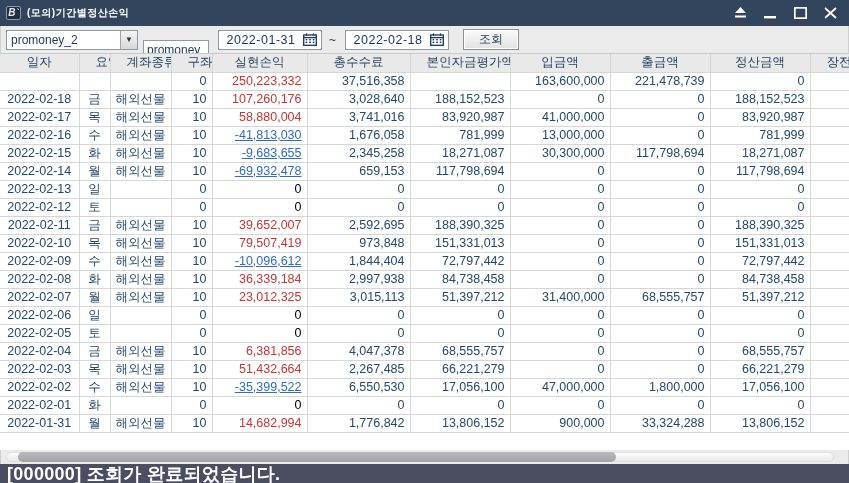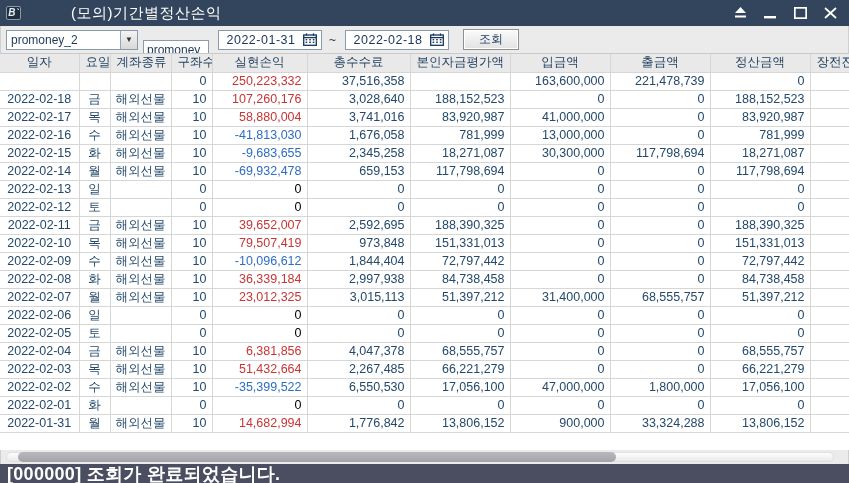--- a/index.html
+++ b/index.html
@@ -27,21 +27,21 @@
     width:15px; height:14px;
     background:#1f2e40;
     border:1px solid #8d98a5;
     border-radius:2px;
     color:#e8edf2;
     font-size:10px; font-weight:bold; font-style:italic;
     display:flex; align-items:center; justify-content:center;
     margin-right:6px;
     line-height:1;
   }
-  .titlebar .title { font-weight:normal; font-size:15px; letter-spacing:0.5px;margin-left:44px; }
+  .titlebar .title { font-weight:bold; font-size:10px; letter-spacing:0.5px; }
   .titlebar .spacer { flex:1; }
   .win-btn {
     width:22px; height:18px;
     display:flex; align-items:center; justify-content:center;
     margin-left:8px; cursor:pointer;
   }
   .win-btn svg { display:block; }
   
   .toolbar {
     height:27px; flex:0 0 27px;
@@ -120,27 +120,27 @@
     padding:0 5px;
     white-space:nowrap; overflow:hidden;
     font-size:12.5px;
     color:#24496b;
   }
   th {
     background:#e9e9e9;
     font-weight:normal;
     text-align:center;
     color:#1d3c5c;
-    padding:0 6px;
+    padding:0 16px;
   }
   td.c0, td.c1, td.c2 { text-align:center; }
   td.c3, td.c4, td.c5, td.c6, td.c7, td.c8, td.c9 { text-align:right; }
   td.c10 { text-align:left; }
   td.pos  { color:#c93434; }
-  td.neg  { color:#2e6cc6; }
+  td.neg  { color:#2e6cc6;text-decoration:underline; }
   td.zero { color:#000; }
   
   .hscroll {
     flex:0 0 14px; height:14px;
     background:#ebebeb;
     border-left:1px solid #cfcfcf;
     border-right:1px solid #cfcfcf;
     position:relative;
   }
   .hscroll .track {

